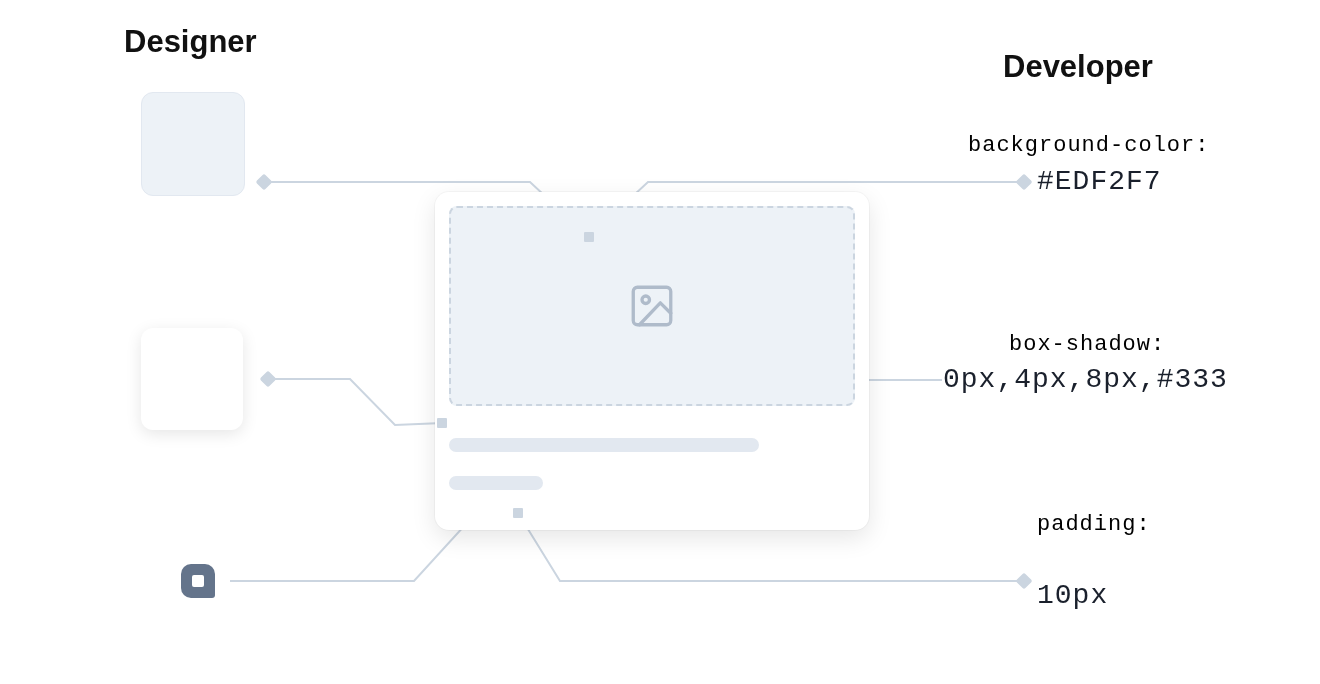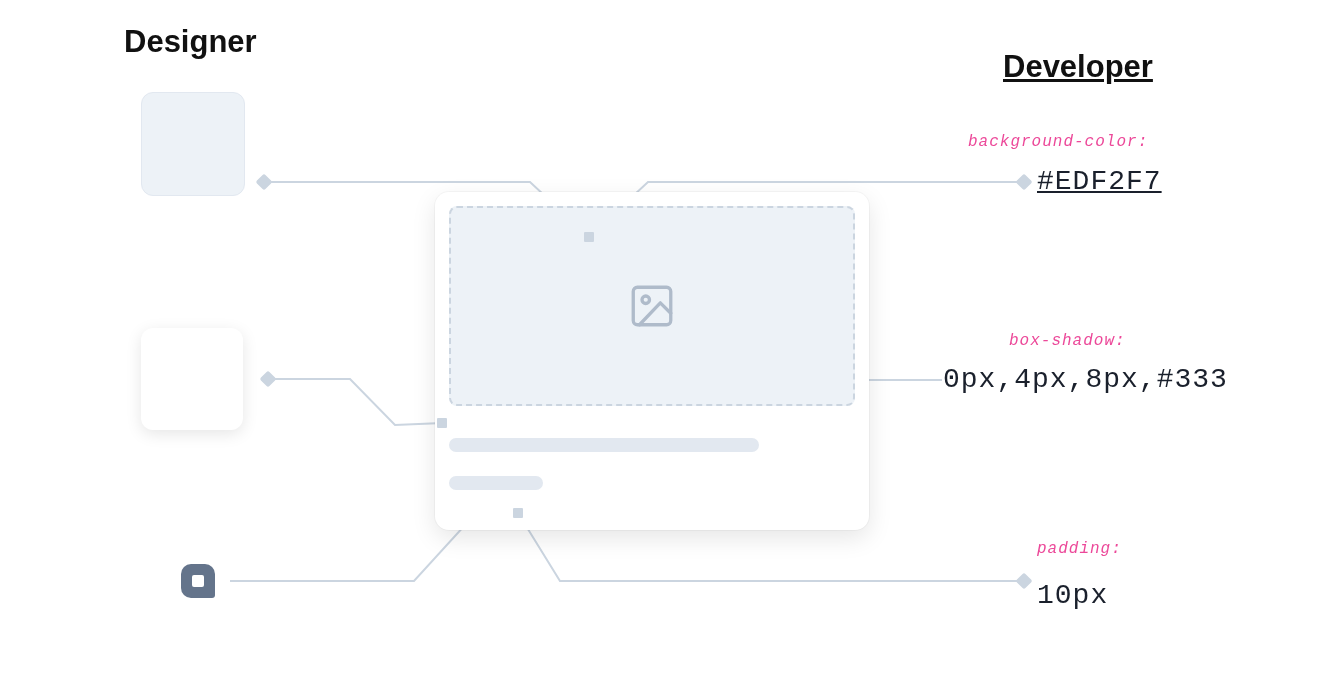--- a/index.html
+++ b/index.html
@@ -16,21 +16,21 @@
     font-family:"SFMono-Regular",Consolas,"Liberation Mono",Menlo,monospace;
     letter-spacing:1px;
   }
   .heading{
     position:absolute;
     font-weight:700;
     font-size:31px;
     color:#111111;
   }
   .heading.designer{ left:124px; top:24px; }
-  .heading.developer{ left:1003px; top:49px;text-decoration:underline; }
+  .heading.developer{ left:1003px; top:49px; }
 
   
   .swatch{
     position:absolute;
     width:102px;
     height:102px;
     border-radius:12px;
   }
   .swatch.bgcolor{
     left:141px; top:92px;
@@ -98,23 +98,22 @@
   .square-node{
     position:absolute;
     width:10px; height:10px;
     background:#CBD5E0;
     border-radius:1px;
   }
 
   
   .prop-label{
     position:absolute;
-    color:#ec4899;
-    font-size:16px;
-    font-style:italic;
+    color:#000000;
+    font-size:22px;
   }
   .prop-value{
     position:absolute;
     color:#1A202C;
     font-size:28px;
   }
 
   svg.connector{
     position:absolute;
     left:0; top:0;
@@ -162,19 +161,19 @@
 <div class="square-node" style="left:584px; top:232px;"></div>
 <div class="diamond" style="left:1018px; top:176px;"></div>
 
 <div class="diamond" style="left:262px; top:373px;"></div>
 <div class="square-node" style="left:437px; top:418px;"></div>
 
 <div class="square-node" style="left:513px; top:508px;"></div>
 <div class="diamond" style="left:1018px; top:575px;"></div>
 
 <div class="prop-label mono" style="left:968px; top:133px;">background-color:</div>
-<div class="prop-value mono" style="left:1037px; top:166px;text-decoration:underline;">#EDF2F7</div>
+<div class="prop-value mono" style="left:1037px; top:166px;">#EDF2F7</div>
 
 <div class="prop-label mono" style="left:1009px; top:332px;">box-shadow:</div>
 <div class="prop-value mono" style="left:943px; top:364px;text-align:right;">0px,4px,8px,#333</div>
 
-<div class="prop-label mono" style="left:1037px; top:540px;">padding:</div>
+<div class="prop-label mono" style="left:1037px; top:512px;">padding:</div>
 <div class="prop-value mono" style="left:1037px; top:580px;">10px</div>
 
 </body></html>

